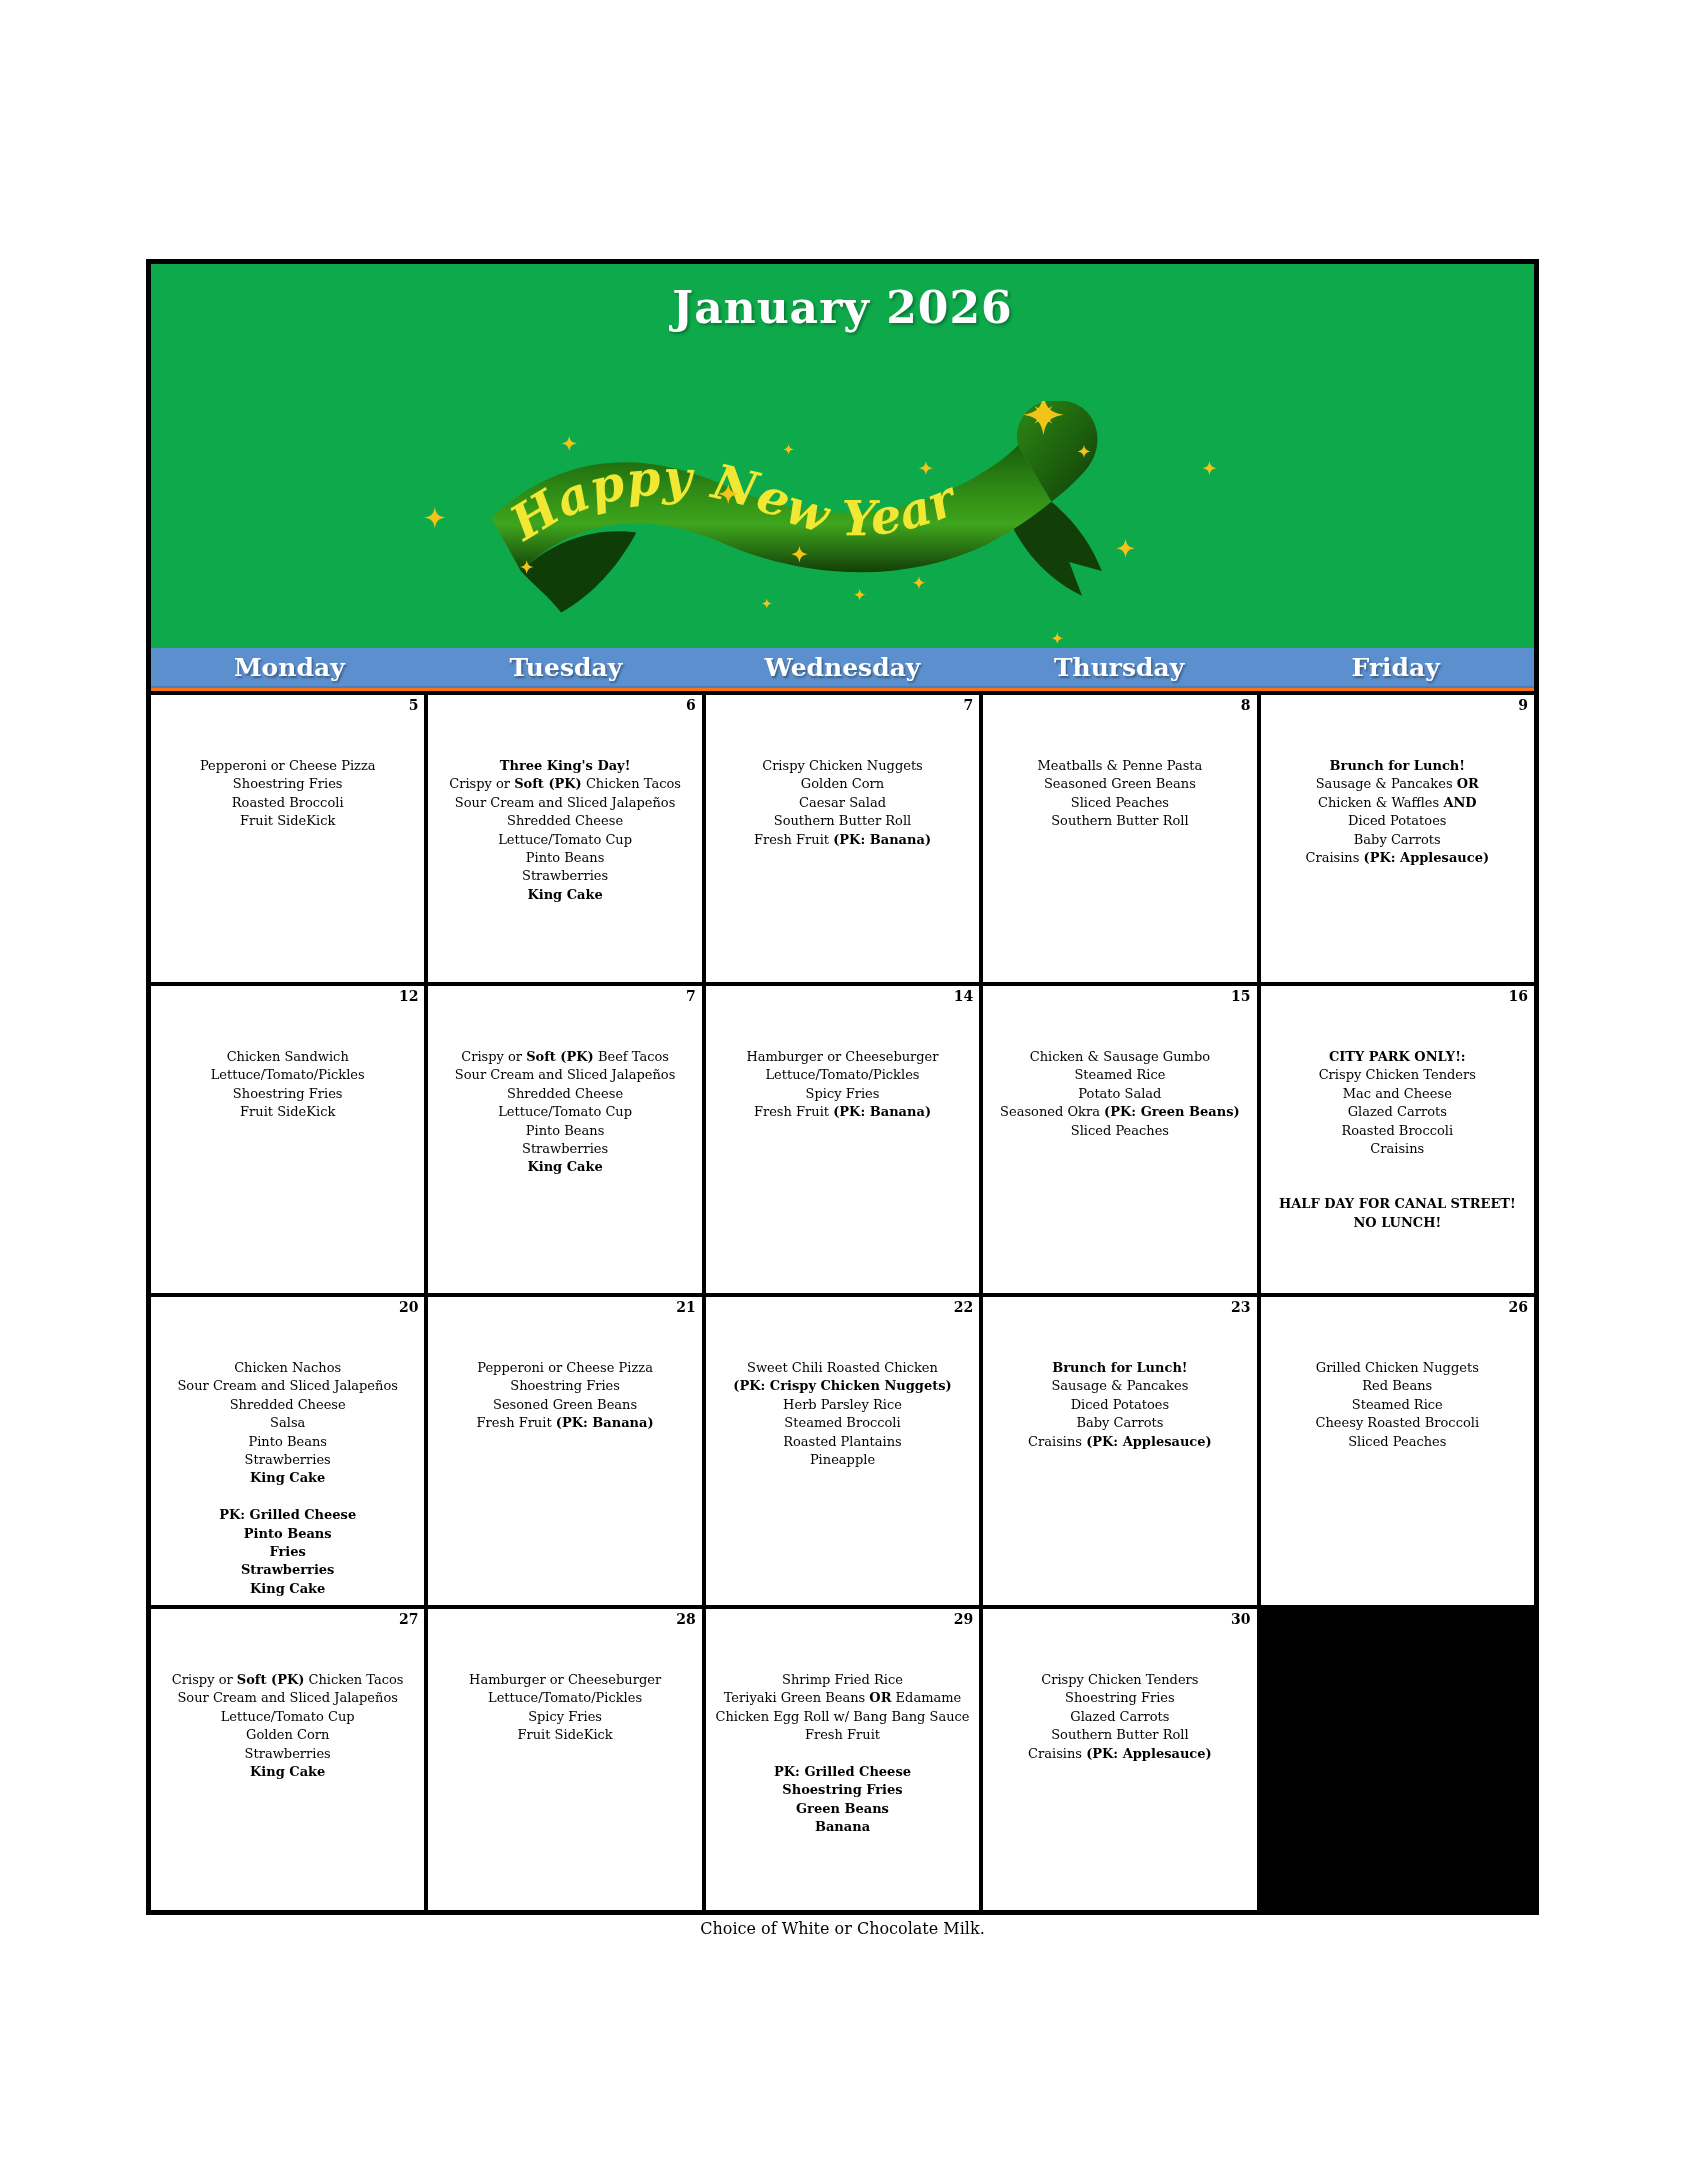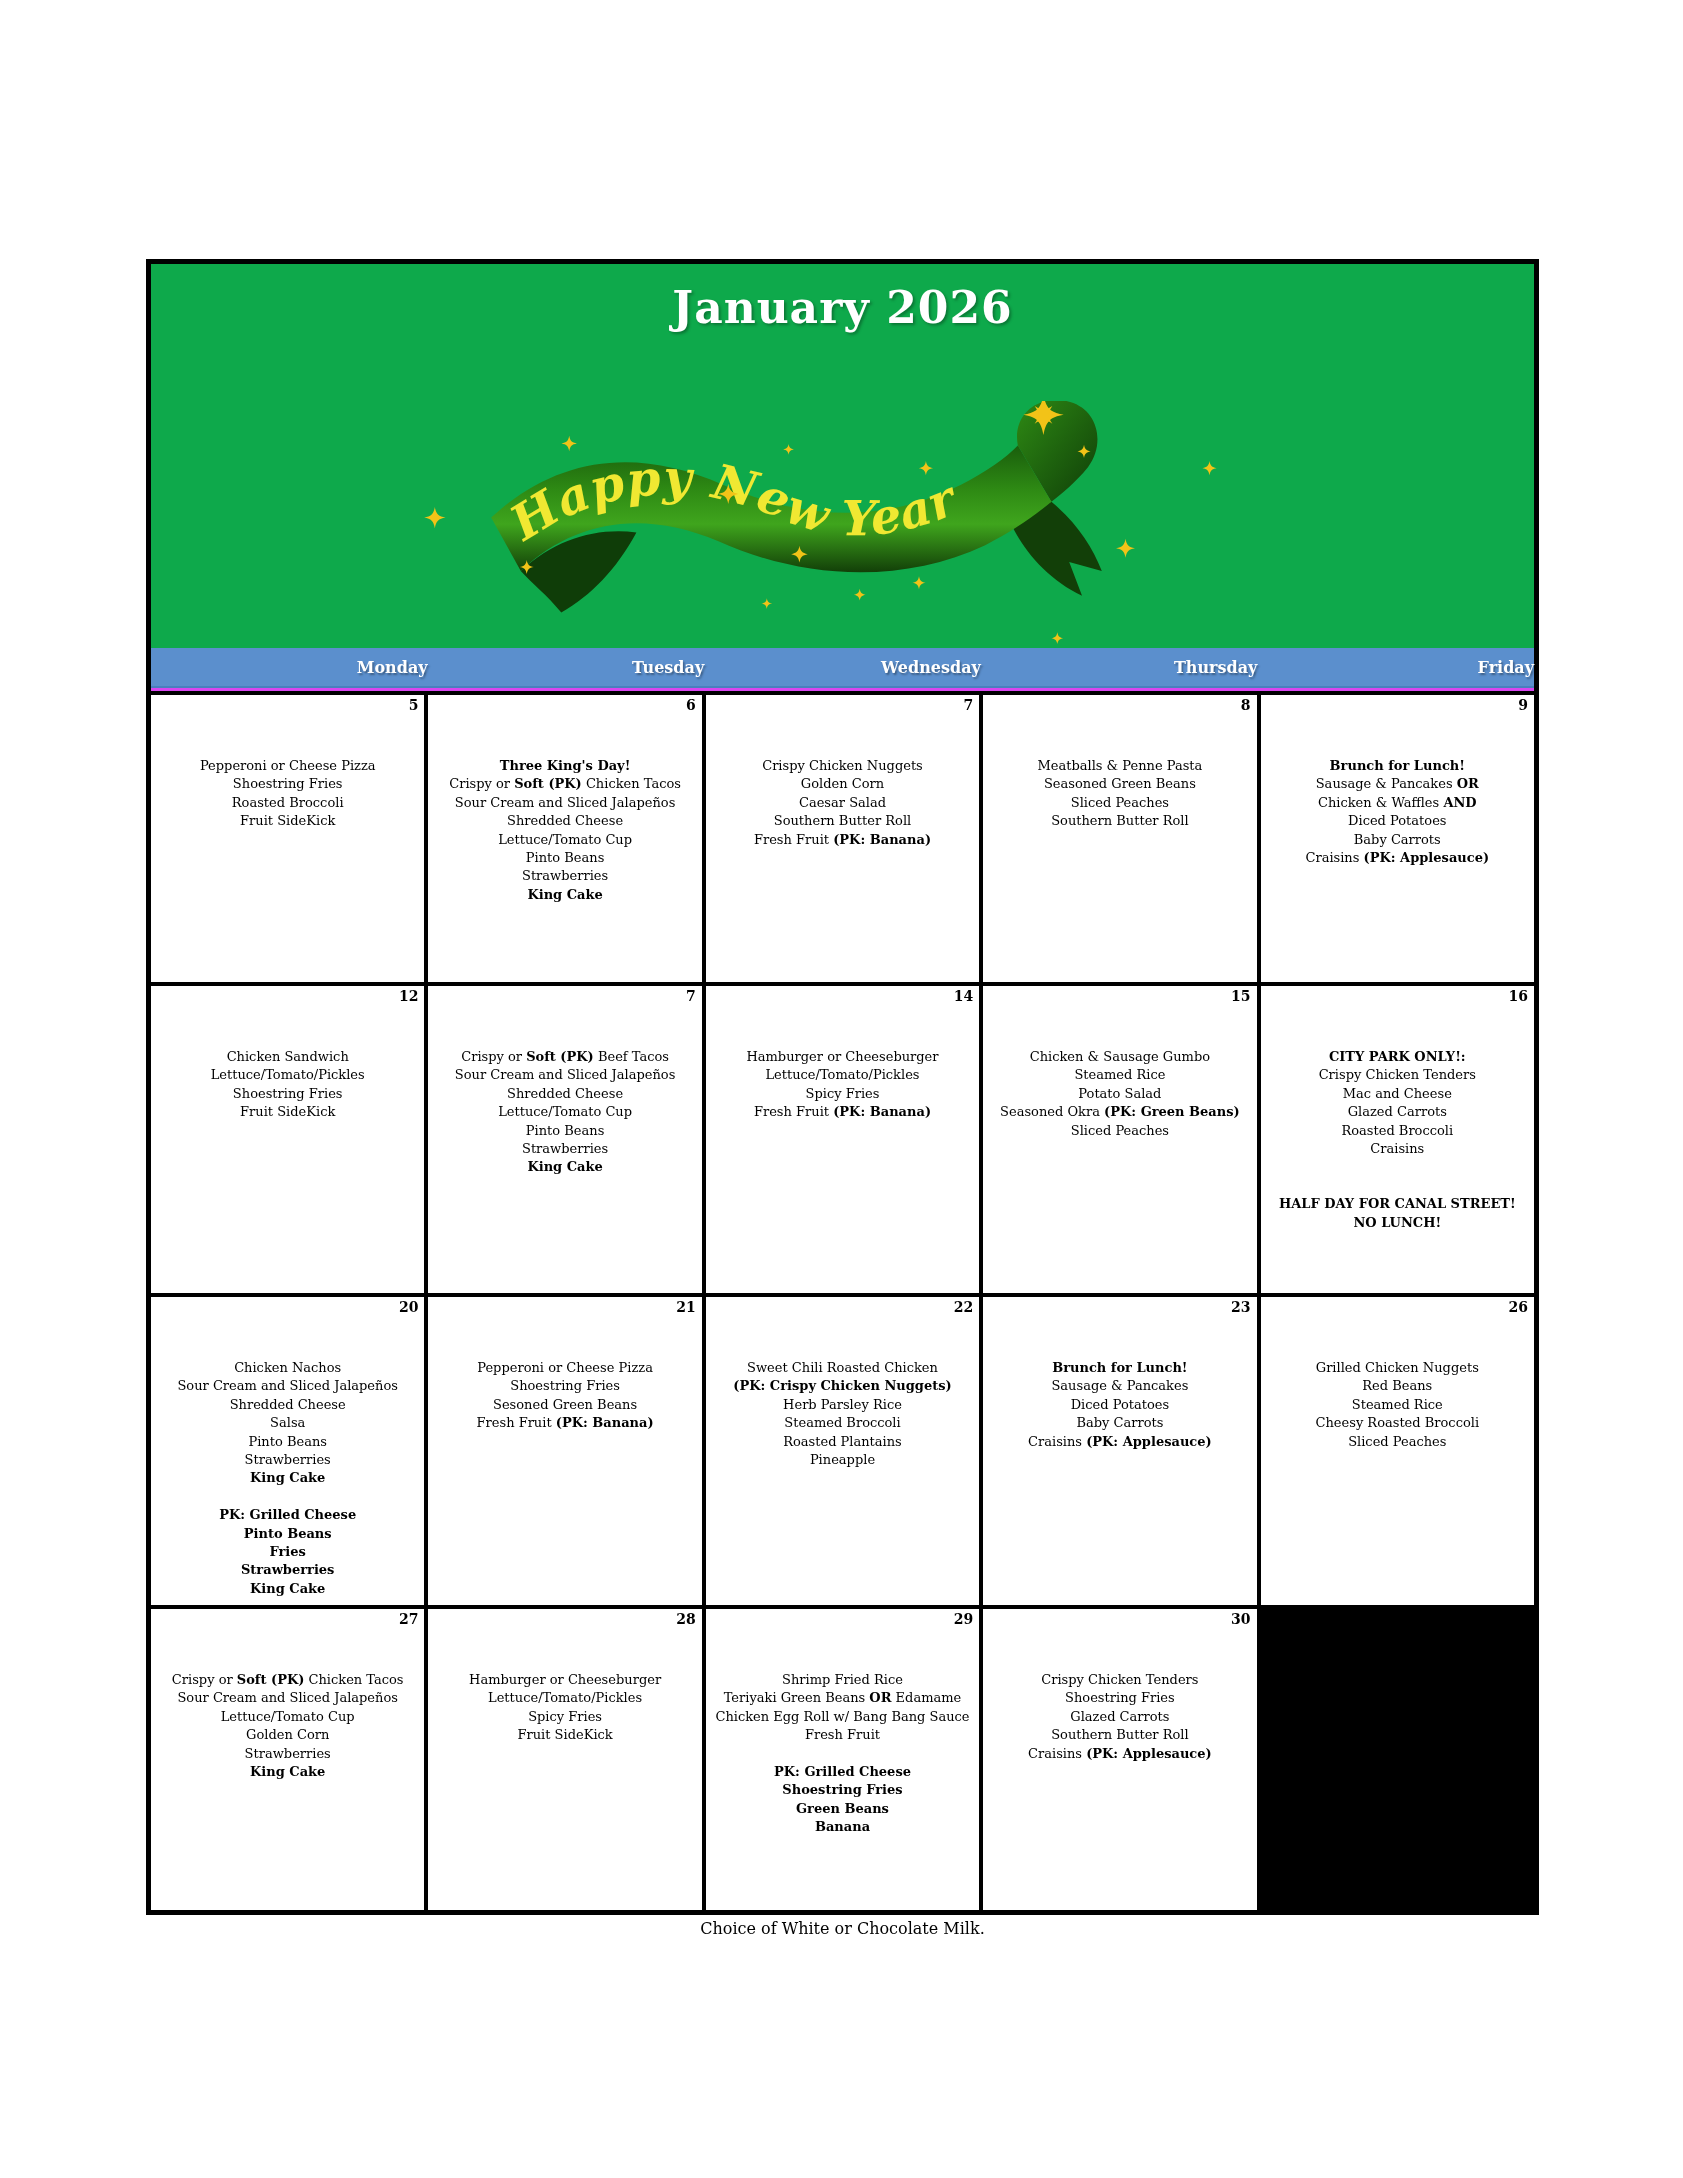--- a/index.html
+++ b/index.html
@@ -2,40 +2,40 @@
 <html><head>
 <meta charset="utf-8">
 <style>
   html,body{margin:0;padding:0;}
   body{
     width:1683px;height:2178px;background:#ffffff;position:relative;
     font-family:"DejaVu Serif", serif;color:#000;
   }
   .menu{
     position:absolute;left:146px;top:259px;width:1383px;
-    border:5px solid #000;background:#d946ef;
+    border:5px solid #000;background:#f97316;
   }
   .green-header{
     height:384px;background:#0ea94b;position:relative;overflow:hidden;
   }
   .title1,.title2{
     position:absolute;left:0;width:100%;text-align:center;color:#ffffff;
     font-weight:bold;font-size:44px;letter-spacing:1px;
     text-shadow:2px 2px 3px rgba(0,0,0,0.30);
   }
   .title1{top:18px;}
   .title2{top:81px;}
   .banner-svg{position:absolute;left:127px;top:137px;}
   .dayrow{
     height:38px;background:#5b8fcd;border-bottom:2px solid #4a7fbd;
     display:grid;grid-template-columns:repeat(5,1fr);align-items:center;
     margin-bottom:3px;
   }
   .dayhead{
-    text-align:right;color:#ffffff;font-weight:bold;font-size:16px;
+    text-align:center;color:#ffffff;font-weight:bold;font-size:25px;
     text-shadow:1.5px 1.5px 2px rgba(0,0,0,0.35);
   }
   .grid{
     display:grid;grid-template-columns:repeat(5,1fr);
     grid-template-rows:287px 307px 308px 301px;
     gap:4px;background:#000;border-top:4px solid #000;
   }
   .cell{background:#ffffff;overflow:hidden;}
   .datenum{
     text-align:right;font-weight:bold;font-size:14px;line-height:16px;

